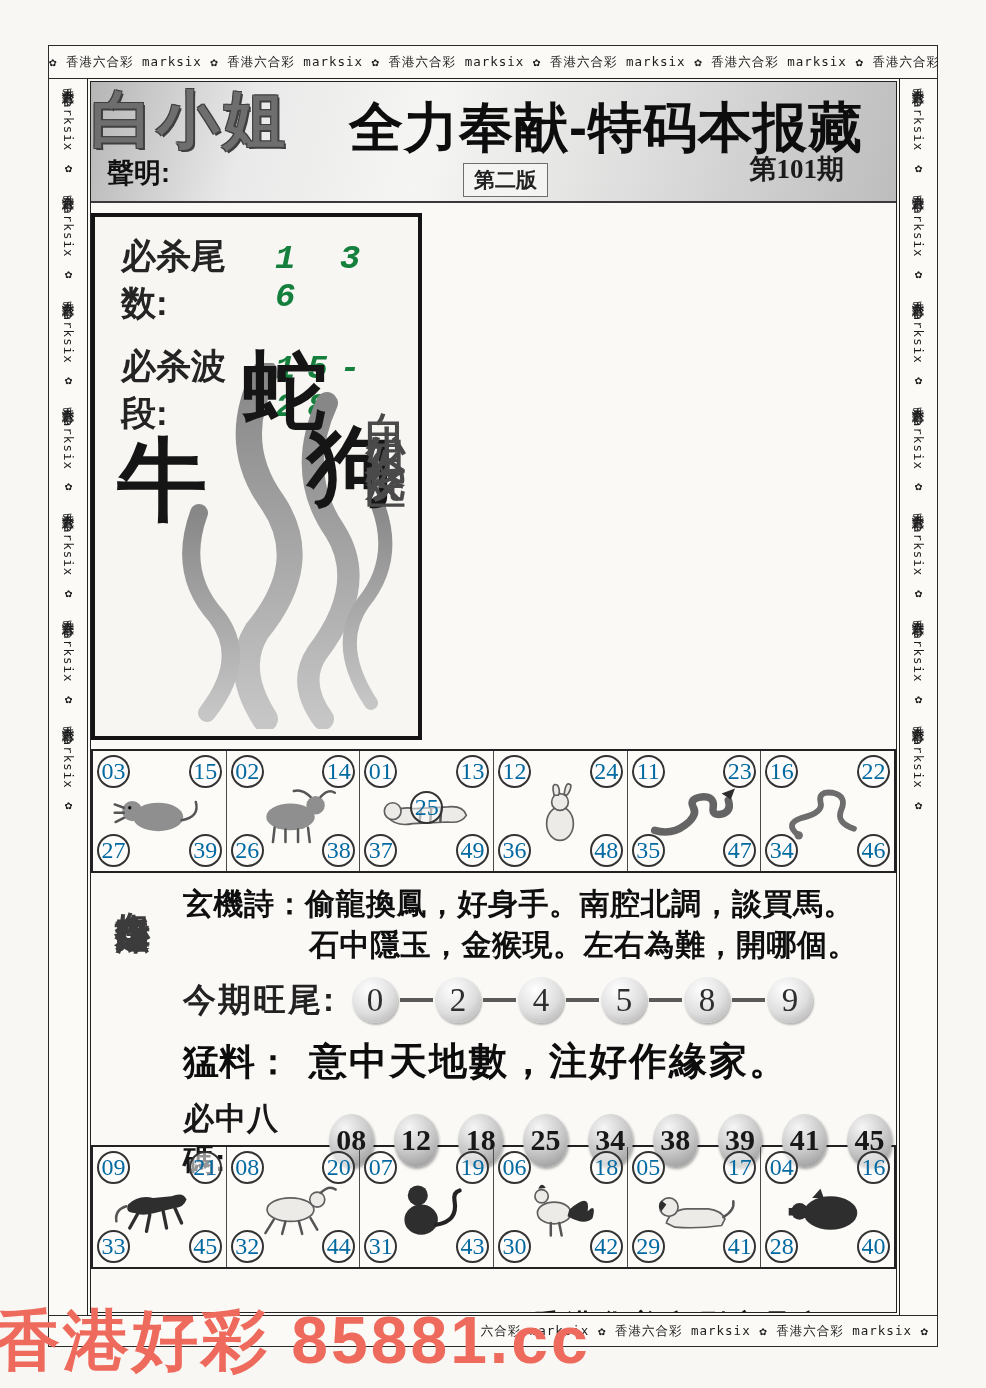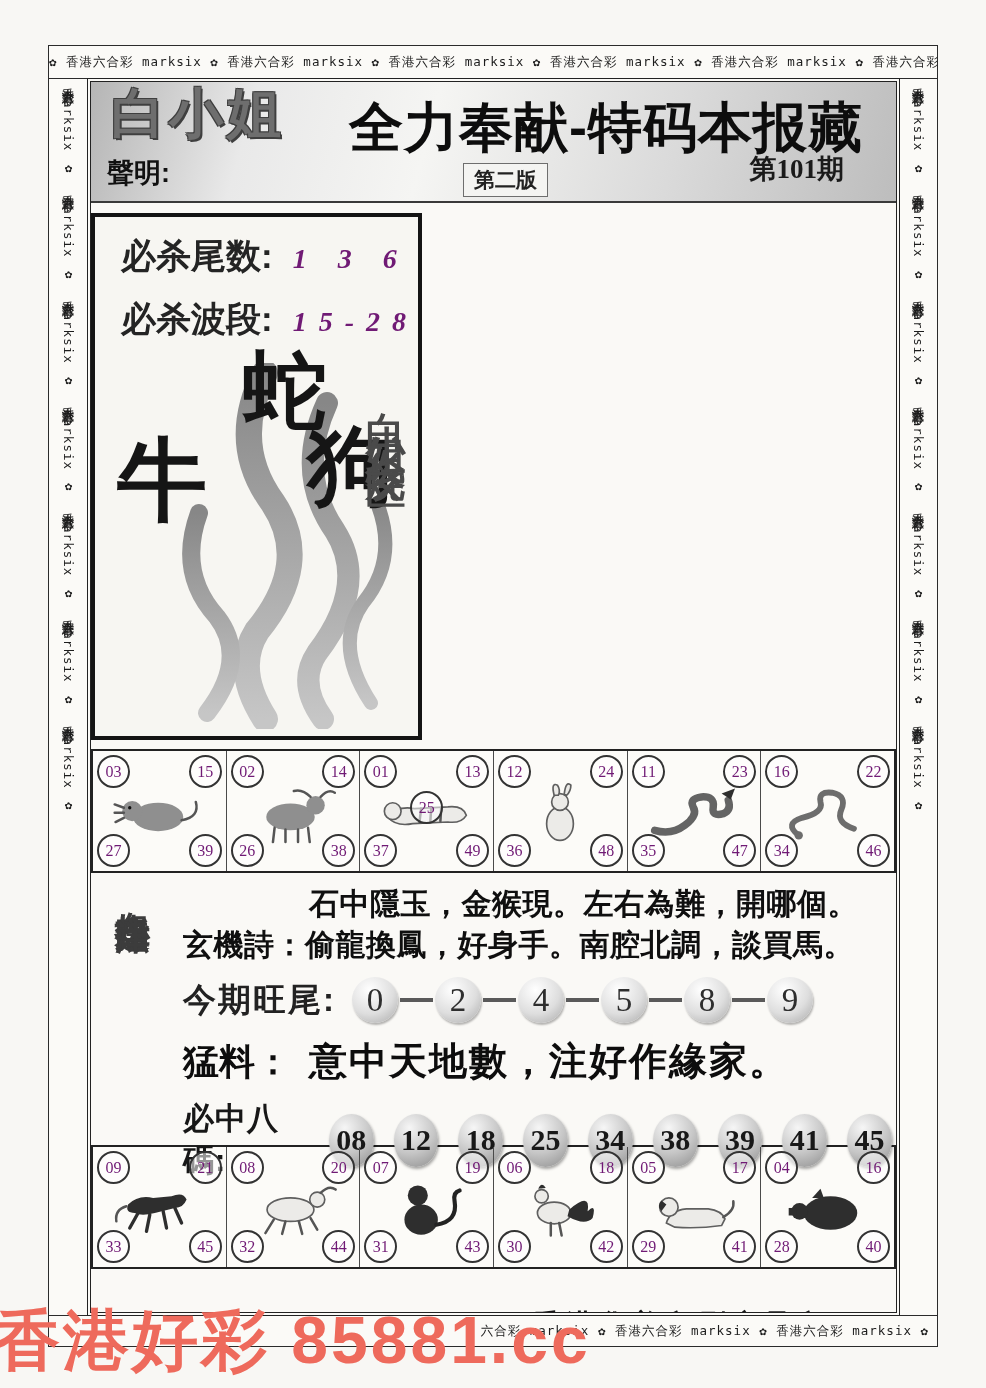--- a/index.html
+++ b/index.html
@@ -13,33 +13,33 @@
   .strip-top{top:0;left:0;right:0;height:32px;line-height:32px;text-align:center;border-bottom:1px solid #2b2b2b;}
   .strip-bottom{bottom:0;left:0;right:0;height:30px;line-height:30px;text-align:right;padding-right:8px;border-top:1px solid #2b2b2b;}
   .strip-left{left:0;top:32px;bottom:30px;width:38px;border-right:1px solid #2b2b2b;writing-mode:vertical-rl;text-orientation:mixed;line-height:38px;}
   .strip-right{right:0;top:32px;bottom:30px;width:37px;border-left:1px solid #2b2b2b;writing-mode:vertical-rl;text-orientation:mixed;line-height:37px;}
 
   .inner{position:absolute;left:38px;top:32px;right:37px;bottom:30px;border:4px double #222;background:#faf9f6;overflow:hidden;}
 
   
   .header{position:relative;height:119px;border-bottom:2px solid #3a3a3a;
           background:linear-gradient(105deg,#b5b5b5 0%,#e9e9e9 20%,#f5f5f3 42%,#dadada 72%,#bdbdbd 100%);}
-  .brand{position:absolute;left:20px;top:-4px;font-size:54px;font-weight:900;color:#6e6e6e;letter-spacing:4px;
+  .brand{position:absolute;left:0;top:-4px;font-size:62px;font-weight:900;color:#6e6e6e;letter-spacing:4px;
          text-shadow:2px 2px 0 #3f3f3f,-1px -1px 0 #3f3f3f,1px -1px 0 #3f3f3f,-1px 1px 0 #3f3f3f;}
   .main-title{position:absolute;left:258px;top:10px;font-size:54px;font-weight:900;color:#0d0d0d;letter-spacing:1px;}
   .issue{position:absolute;right:52px;bottom:14px;font-size:27px;font-weight:bold;color:#1a1a1a;font-family:"Liberation Serif",serif;}
   .declaration{position:absolute;left:16px;bottom:10px;font-size:27px;font-weight:900;color:#111;}
   .edition{position:absolute;left:372px;bottom:4px;border:1px solid #6e6e6e;background:#f4f4f2;padding:2px 10px;
            font-size:21px;font-weight:bold;color:#222;}
 
   
   .cols{display:flex;gap:14px;margin-top:10px;height:527px;}
   .kill-box{width:331px;border:4px solid #141414;position:relative;background:#f7f6f2;box-sizing:border-box;}
   .kill-line{margin:16px 0 0 26px;font-size:35px;font-weight:900;color:#242424;display:flex;align-items:baseline;gap:20px;}
-  .kill-value{font-family:Liberation Serif, serif;font-style:italic;font-weight:bold;font-size:28px;letter-spacing:12px;color:#701a75;}
+  .kill-value{font-family:Liberation Mono, monospace;font-style:italic;font-weight:bold;font-size:34px;letter-spacing:12px;color:#15803d;}
   .z-big{position:absolute;font-weight:900;color:#151515;line-height:1;}
   .z-top{left:148px;top:132px;font-size:84px;}
   .z-left{left:22px;top:218px;font-size:90px;}
   .z-right{left:212px;top:206px;font-size:86px;}
   .flame-svg{position:absolute;left:42px;top:146px;width:290px;height:366px;}
   .vert-caption{position:absolute;right:12px;top:164px;writing-mode:vertical-rl;text-orientation:upright;
                 font-size:40px;font-weight:700;color:#4a4a4a;letter-spacing:12px;line-height:1;}
 
   .special-box{flex:1;border:5px solid #0f0f0f;position:relative;overflow:hidden;box-sizing:border-box;
                background:linear-gradient(165deg,#f3f3f1 0%,#e9e9e7 55%,#d9d9d7 100%);}
@@ -51,21 +51,21 @@
   .sp-slogan-label{position:relative;margin:24px 0 0 20px;font-size:36px;font-weight:900;color:#0c0c0c;letter-spacing:4px;}
   .sp-slogan{position:relative;margin:16px 0 0 18px;font-family:"Liberation Serif",serif;font-size:39px;font-weight:900;
              color:#0c0c0c;letter-spacing:6px;}
 
   
   .zrow{display:flex;border:2px solid #222;margin-top:9px;height:120px;background:#fcfbf8;}
   .zcell{flex:1;position:relative;border-right:1.5px solid #4a4a4a;}
   .zcell:last-child{border-right:none;}
   .znum{position:absolute;width:33px;height:33px;border:2px solid #333;border-radius:50%;box-sizing:border-box;
         display:flex;align-items:center;justify-content:center;font-family:"Liberation Serif",serif;
-        font-size:16px;color:#701a75;background:rgba(255,255,255,.55);}
+        font-size:24px;color:#0369a1;background:rgba(255,255,255,.55);}
   .tl{top:4px;left:4px;} .tr{top:4px;right:4px;} .bl{bottom:4px;left:4px;} .br{bottom:4px;right:4px;}
   .cn{top:40px;left:50px;}
   .animal{position:absolute;left:50%;top:50%;transform:translate(-50%,-46%);width:92px;height:66px;}
   .ink{fill:#8f8f8f;} .ink-d{fill:#2e2e2e;} .ink-l{fill:#ecebe8;stroke:#5f5f5f;stroke-width:2;}
   .ln{fill:none;stroke:#555;stroke-width:3;stroke-linecap:round;}
 
   
   .tips{display:flex;margin-top:9px;height:254px;}
   .tips-side{width:84px;display:flex;justify-content:center;padding-top:2px;}
   .tips-vtitle{writing-mode:vertical-rl;text-orientation:upright;font-size:35px;font-weight:800;color:#3c3c3c;
@@ -220,22 +220,22 @@
           <span class="znum bl">34</span>
           <span class="znum br">46</span>
         </div>
       </div>
 
       <div class="tips">
         <div class="tips-side">
           <span class="tips-vtitle">白小姐指点迷津</span>
         </div>
         <div class="tips-main">
+          <div class="poem">玄機詩：偷龍換鳳，好身手。南腔北調，談買馬。</div>
           <div class="poem poem2">石中隱玉，金猴現。左右為難，開哪個。</div>
-          <div class="poem">玄機詩：偷龍換鳳，好身手。南腔北調，談買馬。</div>
 
           <div class="tails-row">
             <span class="tails-label">今期旺尾:</span>
             <span class="tail-ball">0</span>
               <span class="dash"></span>
             <span class="tail-ball">2</span>
               <span class="dash"></span>
             <span class="tail-ball">4</span>
               <span class="dash"></span>
             <span class="tail-ball">5</span>

